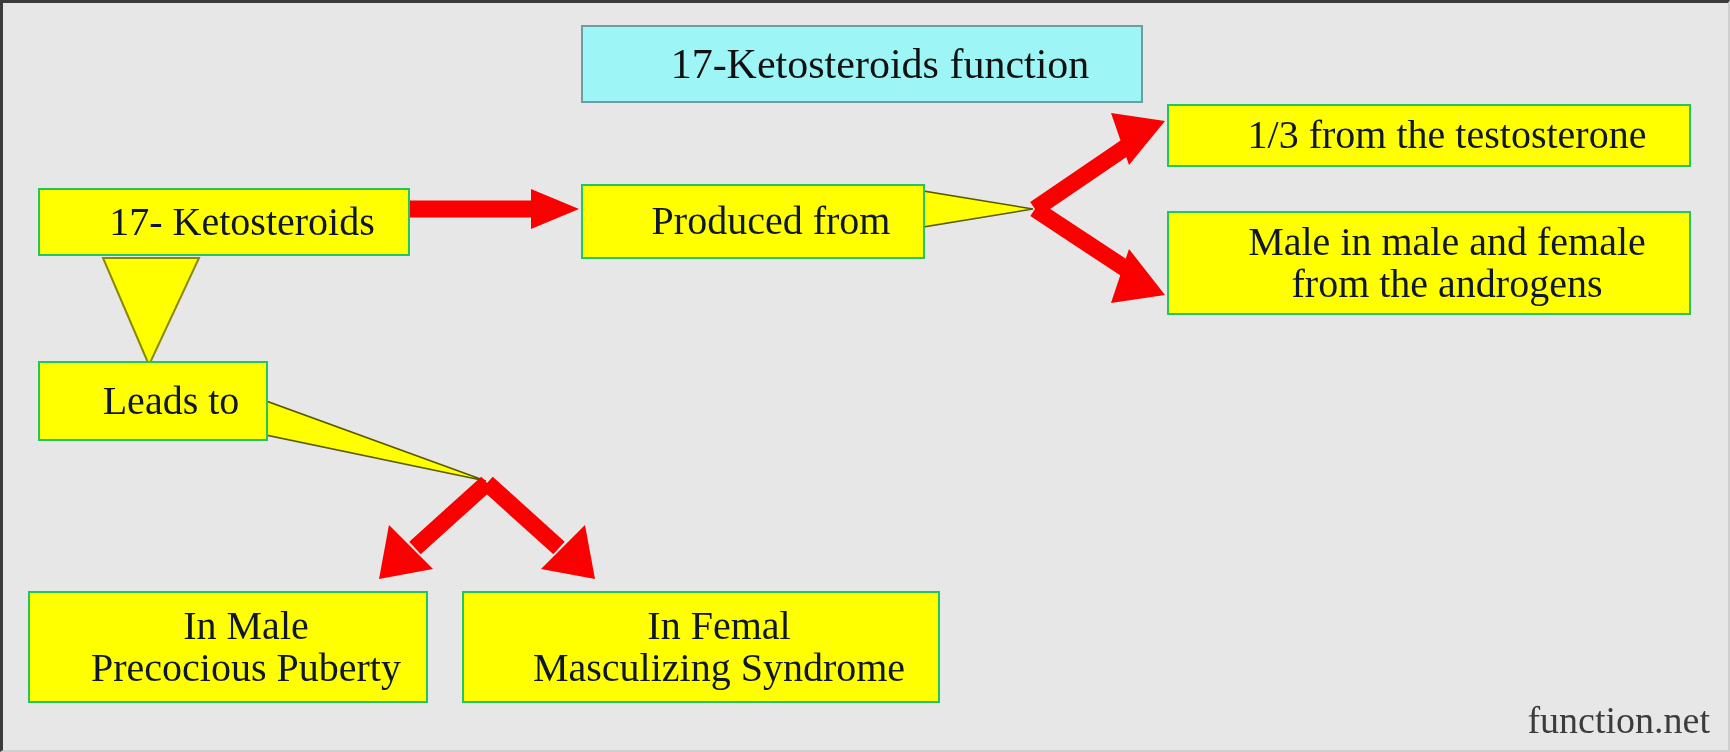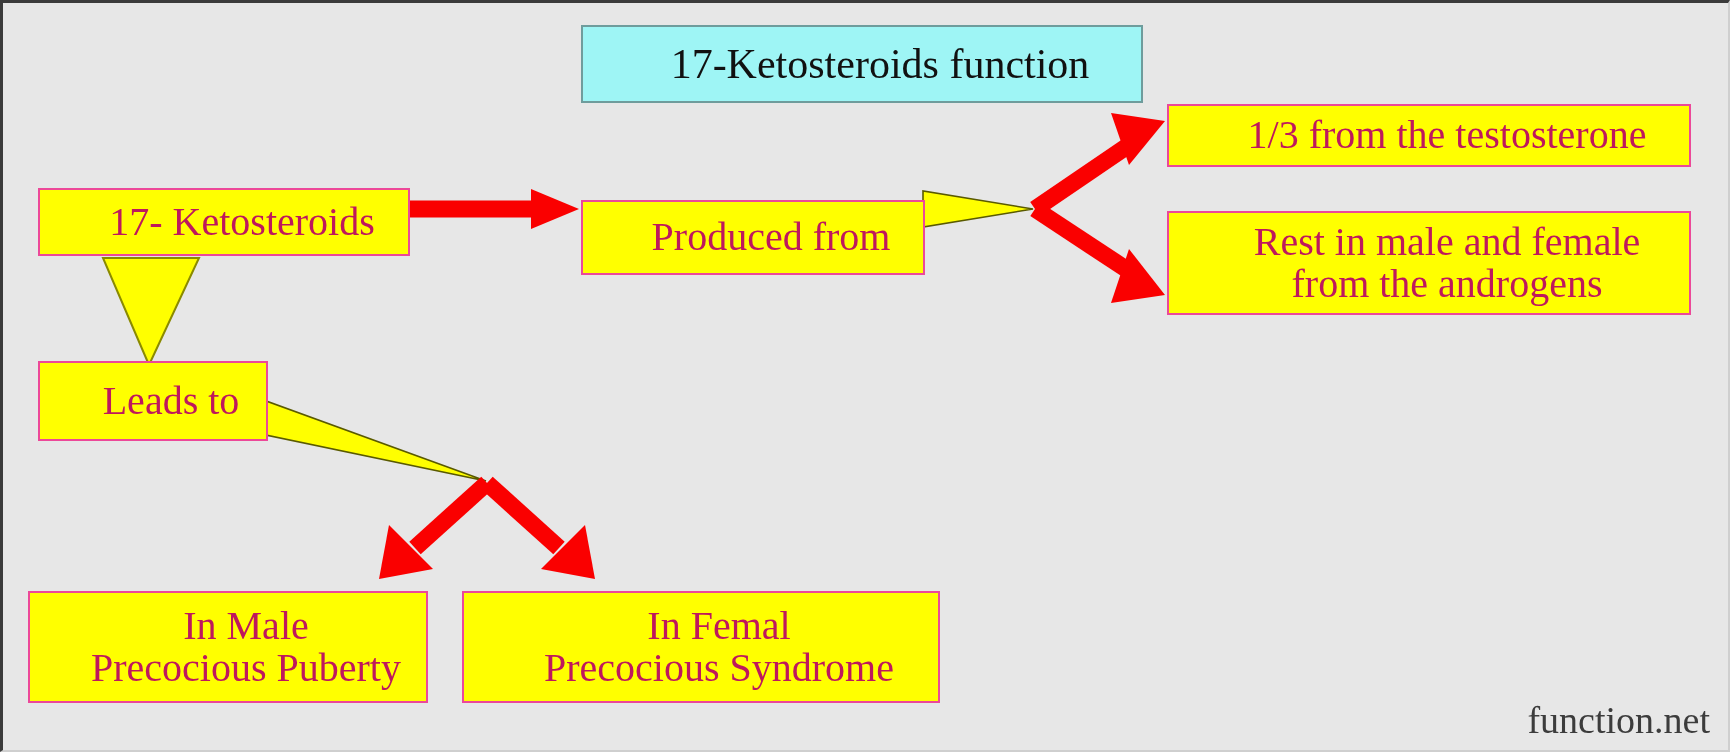--- a/index.html
+++ b/index.html
@@ -25,22 +25,22 @@
     left: 0;
     top: 0;
     width: 1730px;
     height: 752px;
     pointer-events: none;
   }
   .node {
     position: absolute;
     box-sizing: border-box;
     background: #ffff00;
-    border: 2px solid #ec4899;
-    color: #be185d;
+    border: 2px solid #22c55e;
+    color: #0f172a;
     display: flex;
     align-items: center;
     justify-content: center;
     text-align: center;
     line-height: 1.06;
     z-index: 3;
   }
   .node.title-node {
     background: #9ef5f5;
     border: 2px solid #6f9c9c;
@@ -48,21 +48,21 @@
   }
   .node .txt {
     display: block;
     width: 100%;
     white-space: pre-line;
     padding-left: 36px;
   }
   
   #node-title      { left: 578px;  top: 22px;  width: 562px; height: 78px;  font-size: 42px; }
   #node-ketoster   { left: 35px;   top: 185px; width: 372px; height: 68px;  font-size: 40px; }
-  #node-produced   { left: 578px;  top: 181px; width: 344px; height: 75px;  font-size: 40px; margin-top: 16px; }
+  #node-produced   { left: 578px;  top: 181px; width: 344px; height: 75px;  font-size: 40px; }
   #node-third      { left: 1164px; top: 101px; width: 524px; height: 63px;  font-size: 40px; }
   #node-rest       { left: 1164px; top: 208px; width: 524px; height: 104px; font-size: 40px; }
   #node-leads      { left: 35px;   top: 358px; width: 230px; height: 80px;  font-size: 40px; }
   #node-male       { left: 25px;   top: 588px; width: 400px; height: 112px; font-size: 40px; }
   #node-femal      { left: 459px;  top: 588px; width: 478px; height: 112px; font-size: 40px; }
 
   #watermark {
     position: absolute;
     right: 18px;
     bottom: 8px;
@@ -121,33 +121,33 @@
 
   <div class="node" id="node-produced">
     <span class="txt">Produced from</span>
   </div>
 
   <div class="node" id="node-third">
     <span class="txt">1/3 from the testosterone</span>
   </div>
 
   <div class="node" id="node-rest">
-    <span class="txt">Rest in male and female
+    <span class="txt">Male in male and female
 from the androgens</span>
   </div>
 
   <div class="node" id="node-male">
     <span class="txt">In Male
 Precocious Puberty</span>
   </div>
 
   <div class="node" id="node-leads">
     <span class="txt">Leads to</span>
   </div>
 
   <div class="node" id="node-femal">
     <span class="txt">In Femal
-Precocious Syndrome</span>
+Masculizing Syndrome</span>
   </div>
 
   <div id="watermark">function.net</div>
 
 </div>
 
 </body></html>

